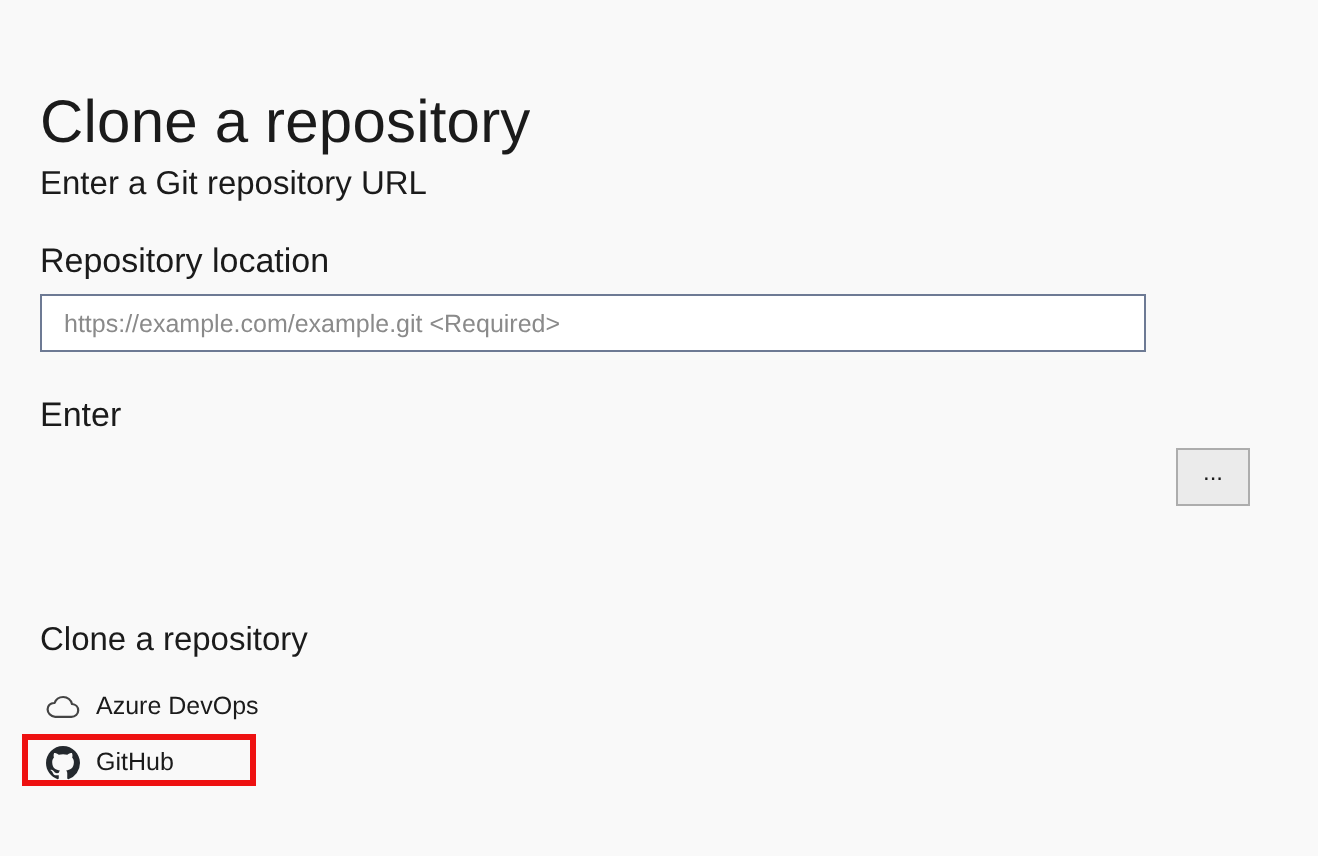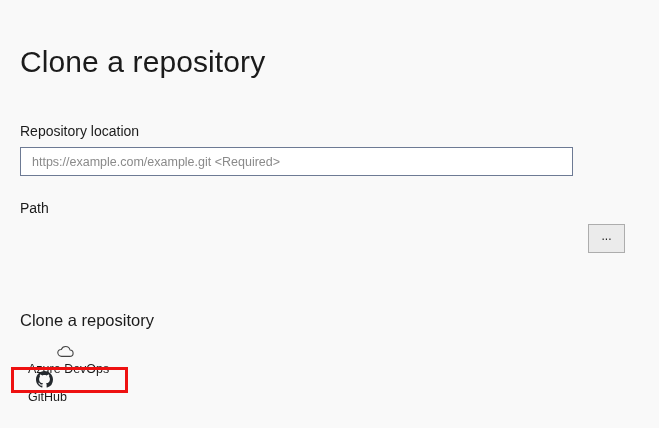--- a/index.html
+++ b/index.html
@@ -45,21 +45,21 @@
     color: #1b1b1b;
     white-space: nowrap;
   }
   #heading-url { top: 81px; }
   #heading-browse { top: 309px; }
 
   
   .field-label {
     position: absolute;
     left: 20px;
-    font-size: 14px;
+    font-size: 17px;
     font-weight: 400;
     line-height: 16px;
     color: #1b1b1b;
     white-space: nowrap;
   }
   #label-location { top: 123px; }
   #label-path { top: 200px; }
 
   
   .text-input {
@@ -107,21 +107,20 @@
   }
 
   
   .repo-row {
     position: absolute;
     left: 20px;
     height: 22px;
     display: flex;
     align-items: center;
     cursor: pointer;
-    flex-direction: column;
   }
   #row-azure { top: 342px; }
   #row-github { top: 370px; }
 
   .repo-icon {
     width: 18px;
     height: 18px;
     margin-left: 2px;
     display: flex;
     align-items: center;
@@ -148,26 +147,27 @@
     pointer-events: none;
   }
 </style>
 </head>
 <body>
 
 <div class="page">
 
   <div class="page-title">Clone a repository</div>
 
+  <div class="section-heading" id="heading-url">Enter a Git repository URL</div>
 
   <div class="field-label" id="label-location">Repository location</div>
 
   <input class="text-input" id="input-location" type="text" placeholder="https://example.com/example.git &lt;Required&gt;" style="">
 
-  <div class="field-label" id="label-path">Path</div>
+  <div class="field-label" id="label-path">Enter</div>
 
 
   <button class="browse-button">...</button>
 
   <div class="section-heading" id="heading-browse">Clone a repository</div>
 
   <div class="repo-row" id="row-azure">
     <span class="repo-icon">
       <svg width="17" height="13" viewBox="0 0 17 13">
         <path d="M4.6 11.4h8.1c1.9 0 3.4-1.4 3.4-3.2 0-1.7-1.3-3.1-3.1-3.2-.4-2-2.2-3.5-4.4-3.5-2 0-3.7 1.3-4.3 3-.1 0-.2 0-.3 0C2.2 4.5.8 5.9.8 7.6c0 1.8 1.5 3.8 3.8 3.8z" fill="none" stroke="#444444" stroke-width="1.1" stroke-linejoin="round"></path>

